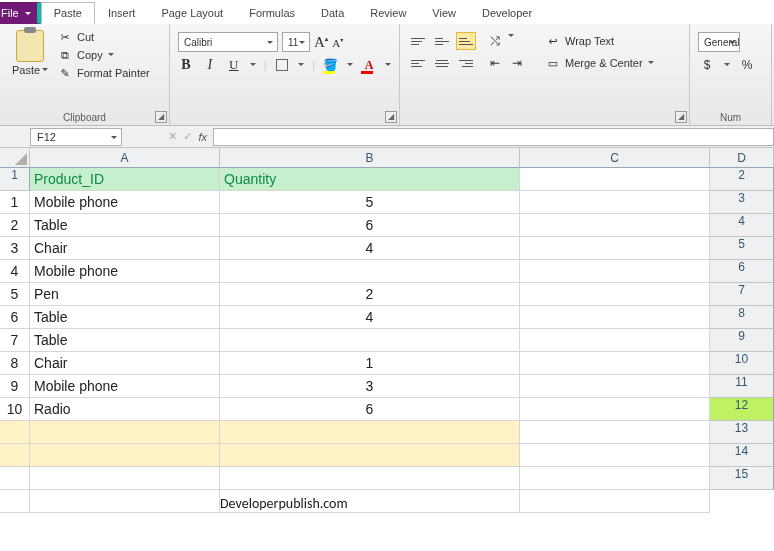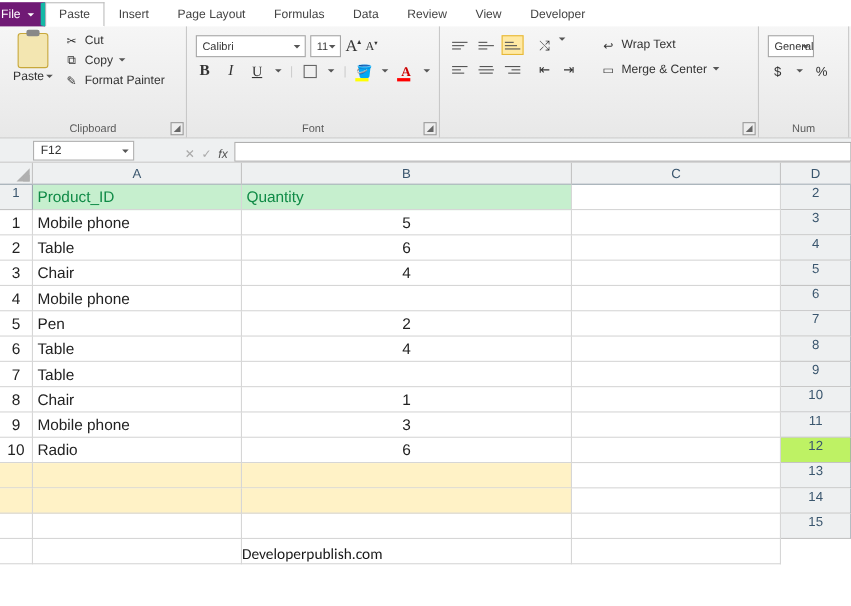--- a/index.html
+++ b/index.html
@@ -55,21 +55,21 @@
 .abtn { width: 20px; height: 18px; border: 1px solid transparent; display: inline-flex; flex-direction: column; justify-content: center; gap: 2px; padding: 2px; cursor: pointer; }
 .abtn.sel { background: #ffe9a3; border: 1px solid #e6b838; }
 .ln { height: 1px; background: #555; }
 .ln.s { width: 60%; } .ln.m { width: 80%; } .ln.l { width: 100%; }
 .wrap-item, .merge-item { display: flex; align-items: center; gap: 5px; font-size: 11px; cursor: pointer; padding: 2px 4px; }
 
 
 .numcombo { width: 42px; }
 
 
-.fbar { display: flex; align-items: flex-end; border-bottom: 1px solid #c4c4c4; height: 22px; background: #eef0f1; }
+.fbar { display: flex; align-items: center; border-bottom: 1px solid #c4c4c4; height: 22px; background: #eef0f1; }
 .namebox { width: 92px; background: #fff; border: 1px solid #b0b0b0; margin: 1px 1px 1px 30px; height: 18px; padding: 0 6px; display: flex; align-items: center; font-size: 11px; position: relative; }
 .namebox::after { content: ""; position: absolute; right: 4px; top: 7px; border: 3px solid transparent; border-top-color: #555; }
 .fbar-mid { width: 90px; display: flex; align-items: center; justify-content: flex-end; padding-right: 6px; gap: 6px; color: #aaa; }
 .fx { font-style: italic; font-size: 11px; color: #555; }
 .formula-input { flex: 1; background: #fff; border: 1px solid #b0b0b0; height: 18px; }
 
 
 .grid { display: grid; grid-template-columns: 30px 190px 300px 190px 64px; font-size: 14px; color: #222; }
 .corner { background: #eef0f1; border-right: 1px solid #c4c4c4; border-bottom: 1px solid #9ba7b0; height: 20px; position: relative; }
 .corner::after { content: ""; position: absolute; right: 2px; bottom: 2px; border: 6px solid transparent; border-right-color: #b0b0b0; border-bottom-color: #b0b0b0; }
@@ -153,21 +153,20 @@
             <span class="sw"></span>
           </span>
         <span class="dd"></span>
         <span class="fbtn fillbtn fontcolor">
             <span class="A">A</span>
             <span class="sw"></span>
           </span>
         <span class="dd"></span>
       </div>
     </div>
-    <div class="group-title">Font</div>
     <div class="dlauncher">◢</div>
   </div>
 
   <div class="group" style="width:290px">
     <div class="group-body">
       <div class="align-col">
         <div class="align-row">
           <span class="abtn">
               <span class="ln l"></span>
               <span class="ln m"></span>

